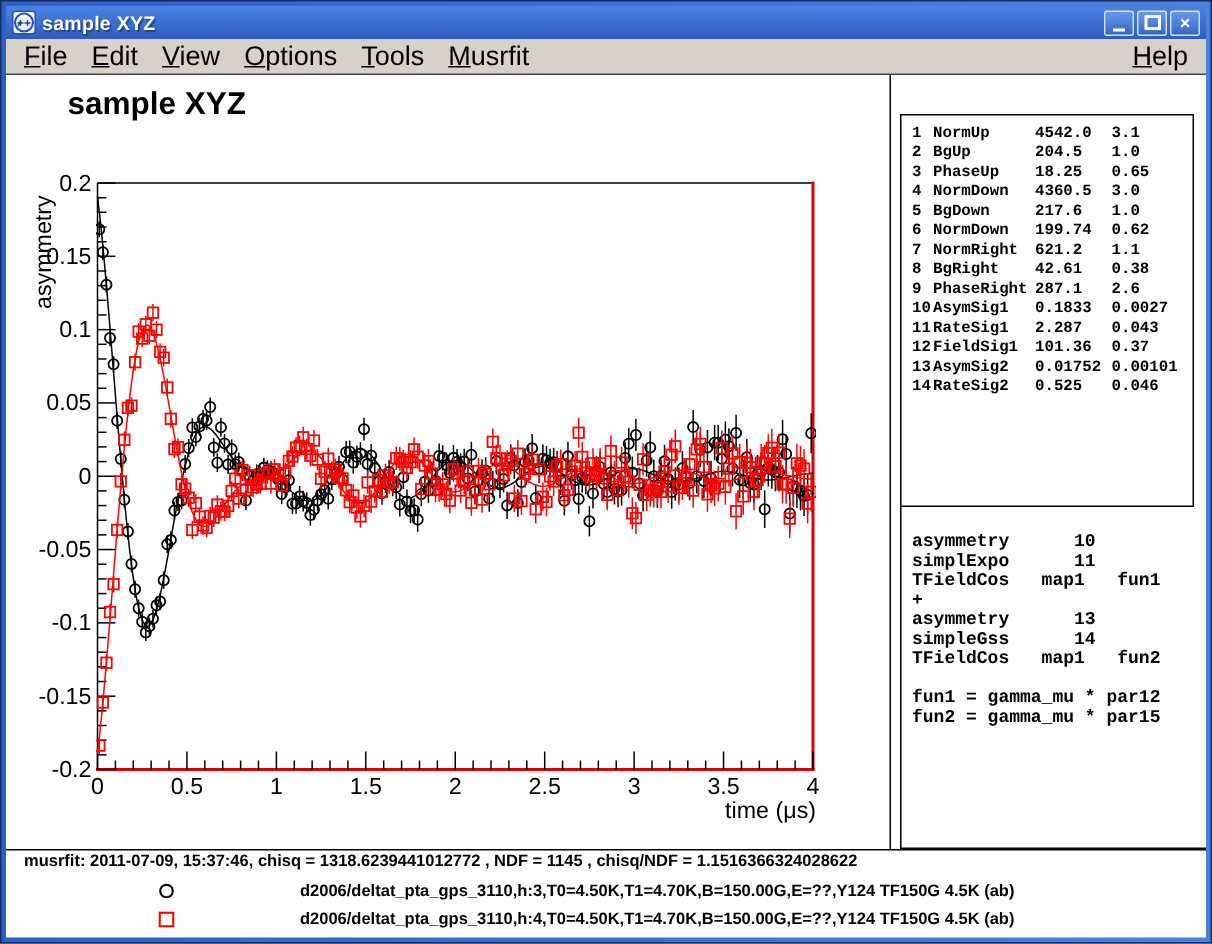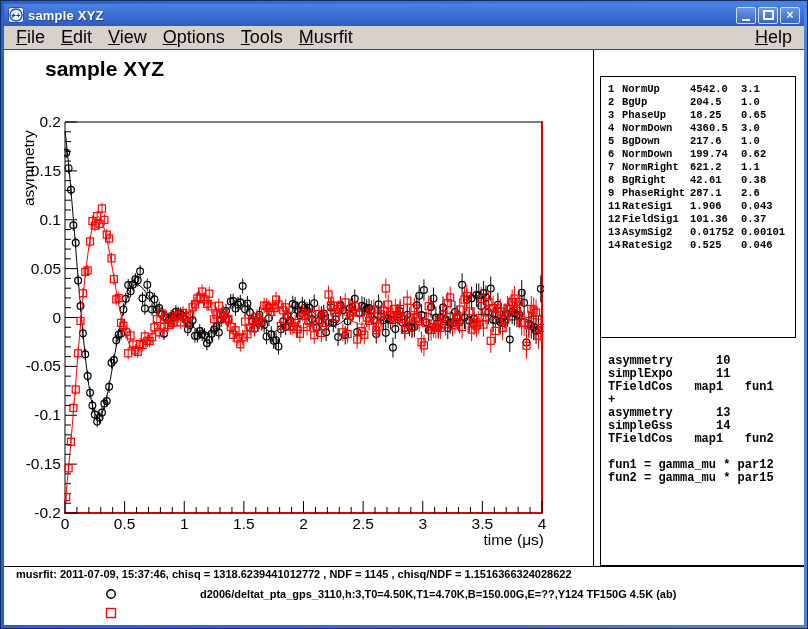--- a/index.html
+++ b/index.html
@@ -1065,23 +1065,29 @@
           <span class="p-val">42.61</span>
           <span class="p-err">0.38</span>
         </div>
         <div class="param-row">
           <span class="p-num">9</span>
           <span class="p-name">PhaseRight</span>
           <span class="p-val">287.1</span>
           <span class="p-err">2.6</span>
         </div>
         <div class="param-row">
+          <span class="p-num">10</span>
+          <span class="p-name">AsymSig1</span>
+          <span class="p-val">0.1833</span>
+          <span class="p-err">0.0027</span>
+        </div>
+        <div class="param-row">
           <span class="p-num">11</span>
           <span class="p-name">RateSig1</span>
-          <span class="p-val">1.906</span>
+          <span class="p-val">2.287</span>
           <span class="p-err">0.043</span>
         </div>
         <div class="param-row">
           <span class="p-num">12</span>
           <span class="p-name">FieldSig1</span>
           <span class="p-val">101.36</span>
           <span class="p-err">0.37</span>
         </div>
         <div class="param-row">
           <span class="p-num">13</span>
@@ -1115,16 +1121,17 @@
         <div class="legend-row" style="top: 536px;">
           <svg viewBox="0 0 14 14" class="mk">
             <circle cx="7" cy="7" r="4.2" fill="none" stroke="#000000" stroke-width="1.4"></circle>
           </svg>
           <span class="lbl">d2006/deltat_pta_gps_3110,h:3,T0=4.50K,T1=4.70K,B=150.00G,E=??,Y124 TF150G 4.5K (ab)</span>
         </div>
         <div class="legend-row" style="top: 555px;">
           <svg viewBox="0 0 14 14" class="mk">
             <rect x="2.5" y="2.5" width="9" height="9" fill="none" stroke="#ff0000" stroke-width="1.4"></rect>
           </svg>
+          <span class="lbl">d2006/deltat_pta_gps_3110,h:4,T0=4.50K,T1=4.70K,B=150.00G,E=??,Y124 TF150G 4.5K (ab)</span>
         </div>
       </div>
   </div>
 </div>
 
 </body></html>

